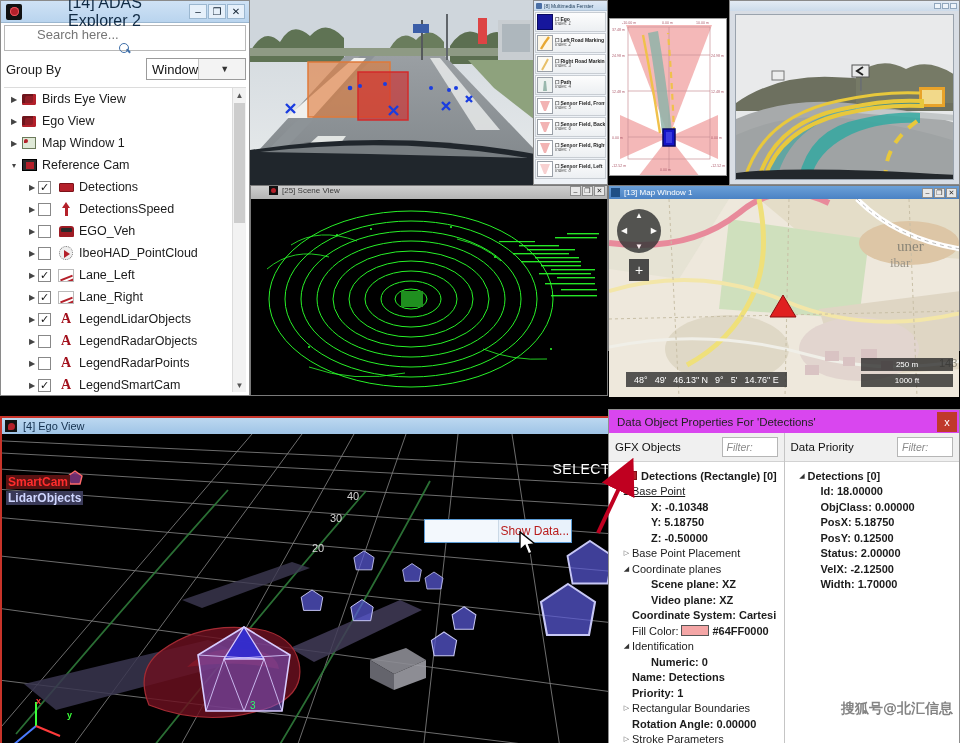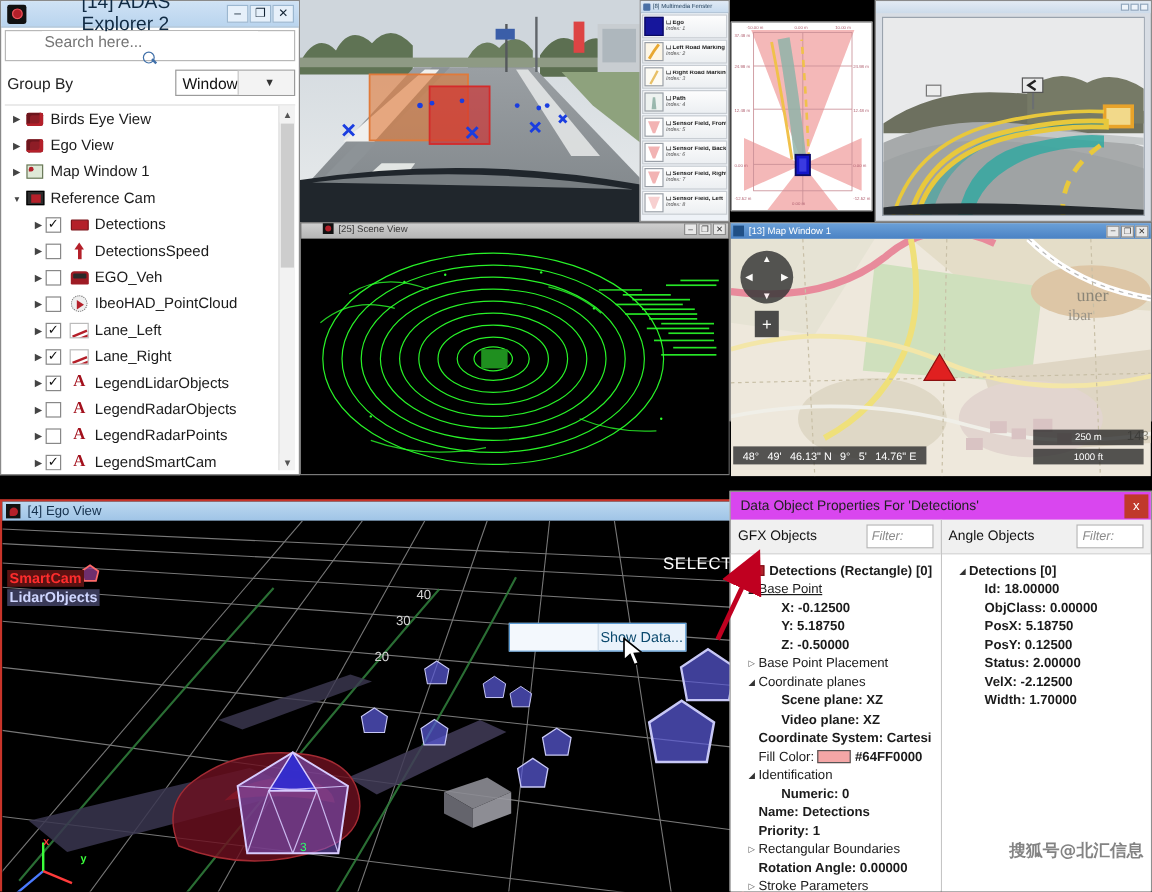--- a/index.html
+++ b/index.html
@@ -139,21 +139,21 @@
               display:flex; align-items:center; padding-left:2px;
               font-size:8px; color:#fff; }
   .mp-ico { width:9px;height:9px;background:#1f4f85;margin-right:4px; }
   .mp-body { position:relative; width:100%; height:198px; overflow:hidden; }
   .mp-pad { position:absolute; left:8px; top:10px; width:44px; height:44px;
             border-radius:50%; background:#3a3a3a; opacity:.85; }
   .mp-pad span{position:absolute;color:#fff;font-size:8px;}
   .mp-zoom { position:absolute; left:20px; top:60px; width:20px; height:22px;
              background:#3a3a3a; color:#fff; display:flex; align-items:center;
              justify-content:center; font-size:14px; opacity:.9; }
-  .mp-coord { position:absolute; left:2px; bottom:10px; height:15px;
+  .mp-coord { position:absolute; left:17px; bottom:10px; height:15px;
               background:rgba(50,50,50,.82); color:#fff; font-size:9px;
               display:flex; align-items:center; gap:7px; padding:0 8px; }
   .mp-scale { position:absolute; right:6px; background:rgba(40,40,40,.78);
               color:#fff; font-size:8px; text-align:center; width:92px; height:13px;
               line-height:13px; }
 
   
   #ego { left:0; top:416px; width:620px; height:347px; background:#000;
          border:2px solid #c8342a; }
   .eg-title { height:16px; background:linear-gradient(#bcd8f0,#9fc4e6);
@@ -165,21 +165,21 @@
   .eg-body { position:relative; width:100%; height:327px; overflow:hidden; background:#000; }
   .tag { position:absolute; font-size:12px; font-weight:bold; padding:0 2px; }
   .tag-smart { color:#ff2d2d; background:#5a1212; left:4px; top:41px; }
   .tag-lidar { color:#cfd6ff; background:#3a3a58; left:4px; top:57px; }
   .sel-text { position:absolute; right:8px; top:27px; color:#fff; font-size:14px;
               letter-spacing:.5px; }
   .ctxmenu { position:absolute; left:424px; top:519px; width:148px; height:24px;
              background:#e9f2fb; border:1px solid #5a9bd5; display:flex;
              align-items:center; z-index:30; }
   .ctxmenu .gutter{width:22px;height:100%;border-right:1px solid #cbd9e6;background:#f3f8fd;}
-  .ctxmenu span{flex:1;text-align:center;font-size:12px;color:#0c4a6e;}
+  .ctxmenu span{flex:1;text-align:center;font-size:12px;color:#b91c1c;}
   .cursor { position:absolute; left:519px; top:531px; z-index:31; }
   .grid-num { position:absolute; color:#d5d5d5; font-size:11px; }
   .ego-status { position:absolute; left:0; right:0; bottom:0; height:18px;
                 background:#000; color:#fff; font-size:11px; display:flex;
                 align-items:center; justify-content:flex-end; gap:28px;
                 padding-right:6px; }
   .axis-lbl{position:absolute;font-size:9px;font-weight:bold;}
 
   
   #props { left:608px; top:409px; width:352px; height:334px; background:#f0f0f0;
@@ -865,21 +865,21 @@
       <div class="pr-body">
         <div class="prow" style="padding-left:11px;">
           <span class="node-ico"></span>
           <span class="b">Detections (Rectangle) [0]</span>
         </div>
         <div class="prow" style="padding-left:8px;text-decoration:underline;">
           <span class="tri open">◢</span>
           <span>Base Point</span>
         </div>
         <div class="prow" style="padding-left:38px;">
-          <span class="b">X: -0.12500</span>
+          <span class="b">X: -0.10348</span>
         </div>
         <div class="prow" style="padding-left:38px;">
           <span class="b">Y: 5.18750</span>
         </div>
         <div class="prow" style="padding-left:38px;">
           <span class="b">Z: -0.50000</span>
         </div>
         <div class="prow" style="padding-left:8px;">
           <span class="tri">▷</span>
           <span>Base Point Placement</span>
@@ -925,21 +925,21 @@
         <div class="prow" style="padding-left:8px;">
           <span class="tri">▷</span>
           <span>Stroke Parameters</span>
         </div>
 
       </div>
     </div>
 
     <div class="pr-col">
       <div class="pr-head">
-        <b>Angle Objects</b>
+        <b>Data Priority</b>
         <span class="pr-filter">Filter:</span>
       </div>
       <div class="pr-body">
         <div class="prow" style="padding-left:8px;">
           <span class="tri open">◢</span>
           <span class="b">Detections [0]</span>
         </div>
         <div class="prow" style="padding-left:32px;">
           <span class="b">Id: 18.00000</span>
         </div>

